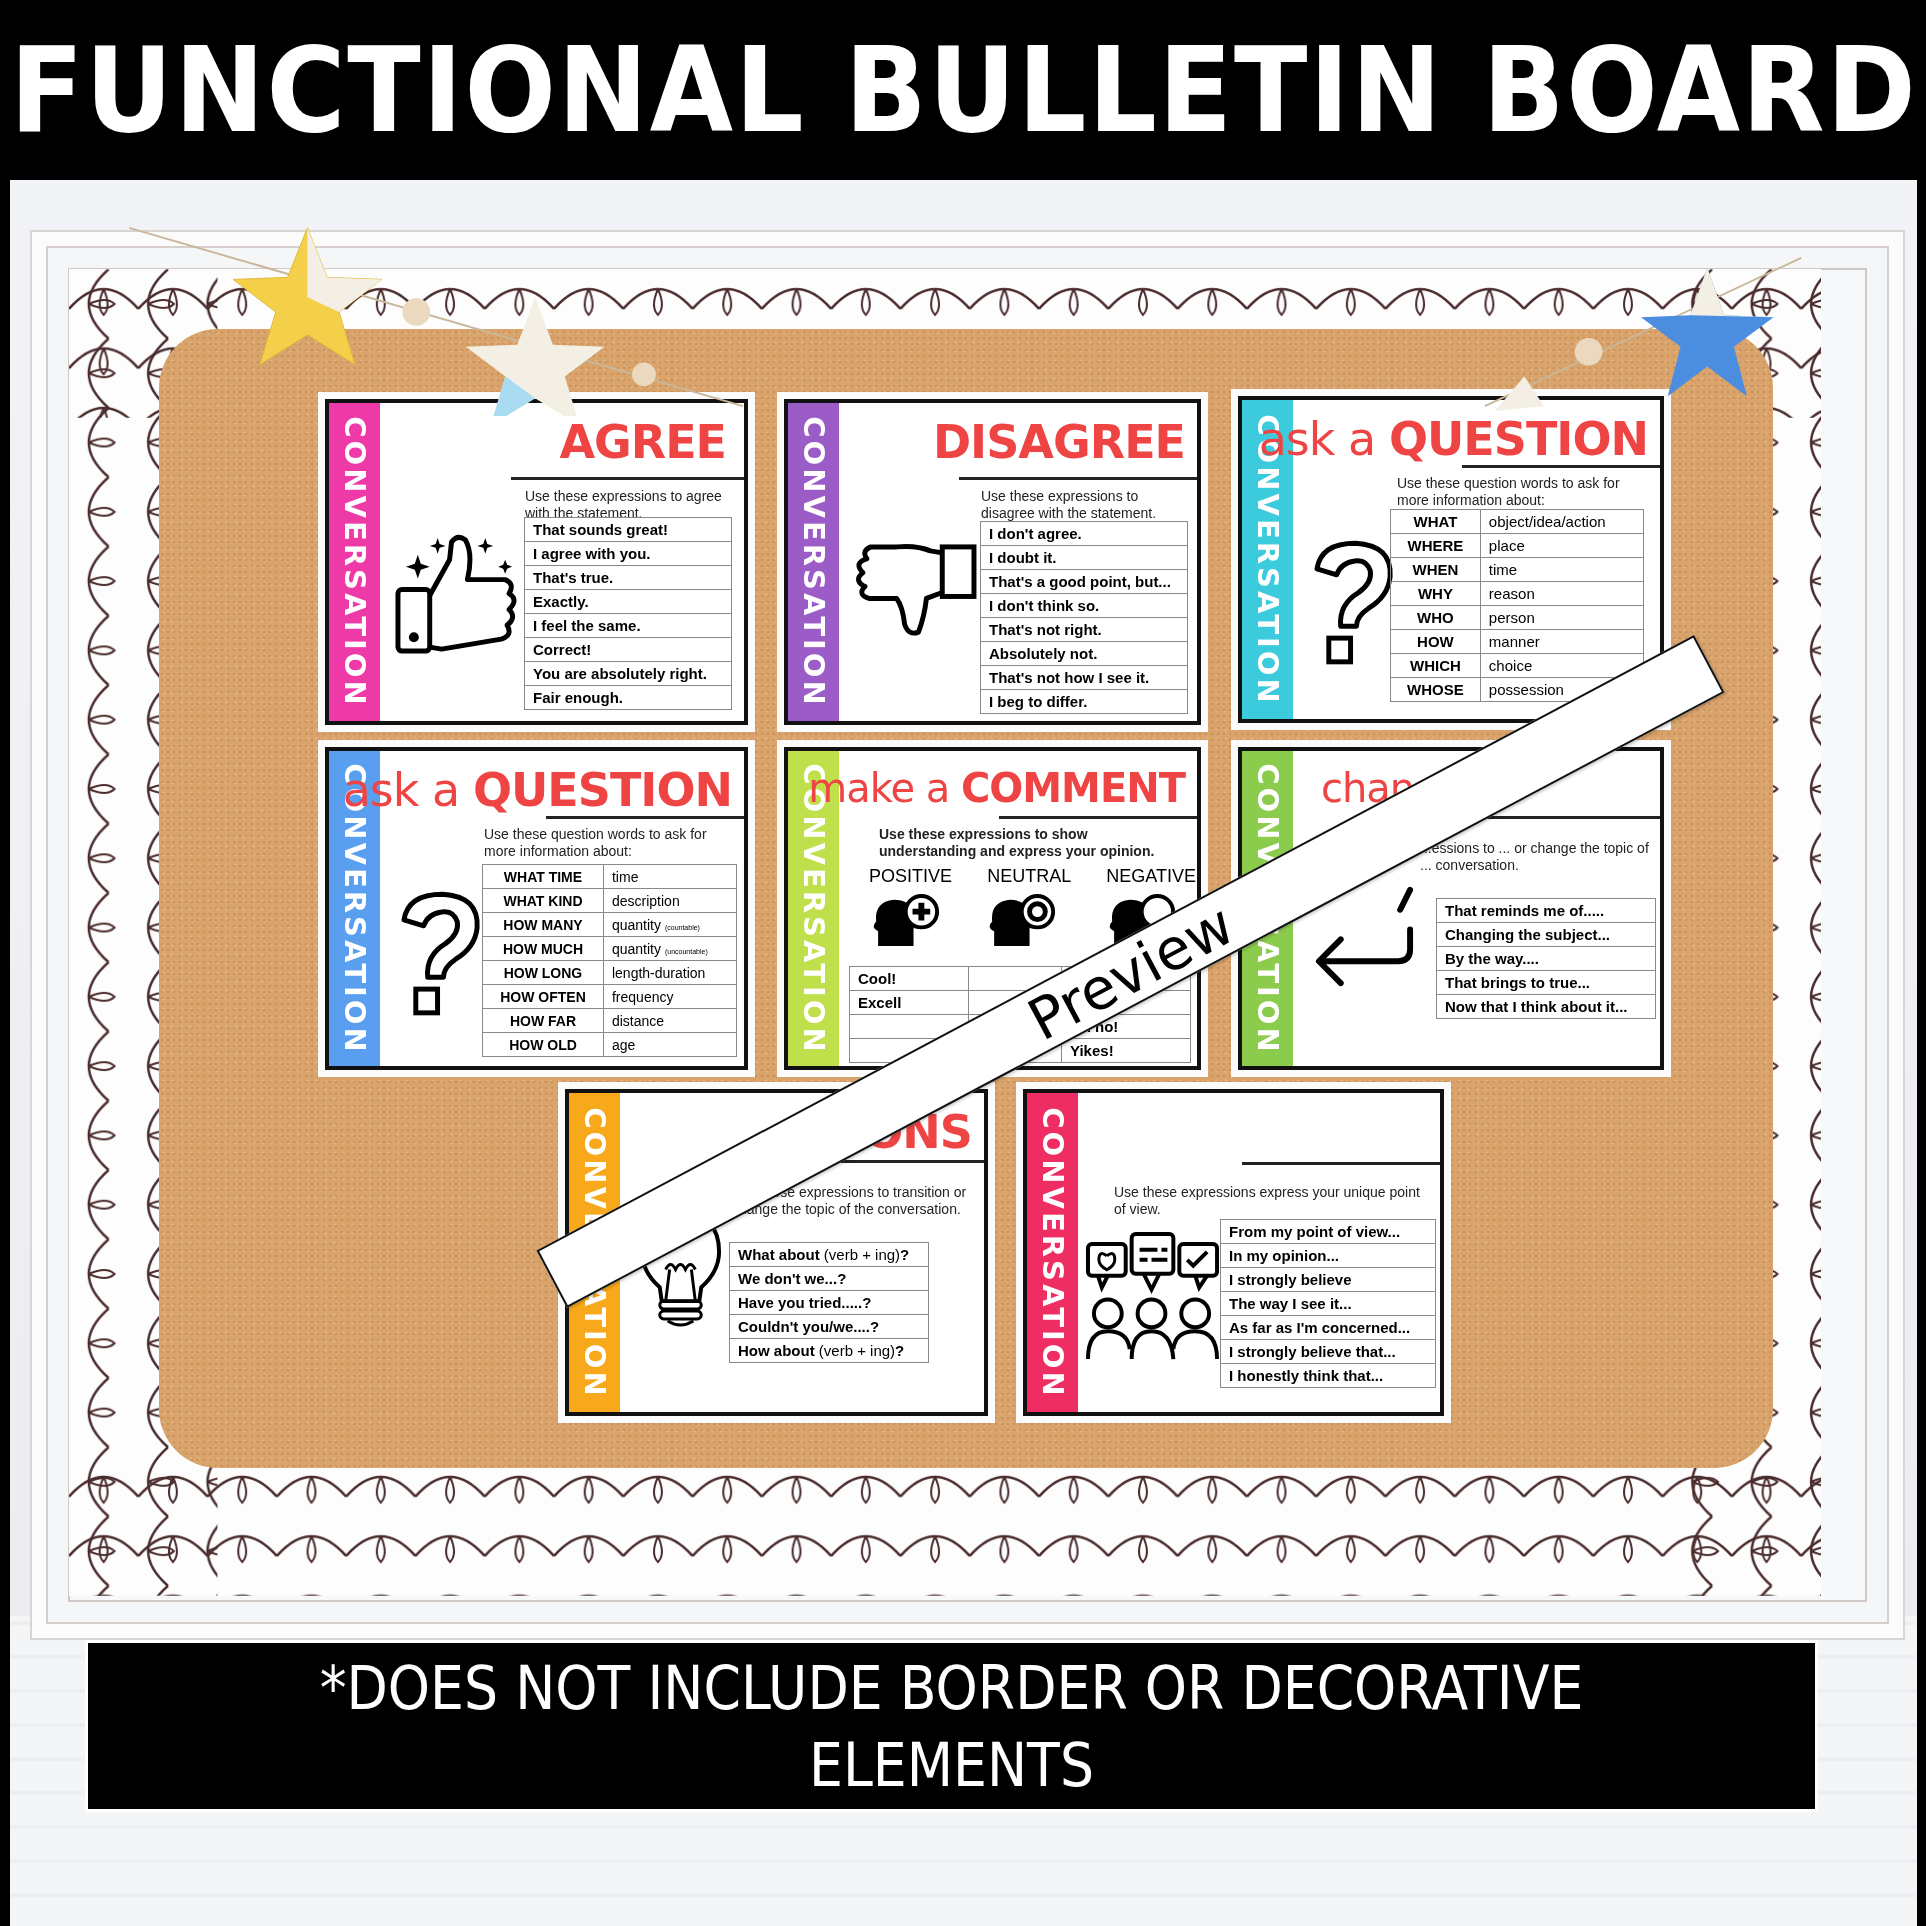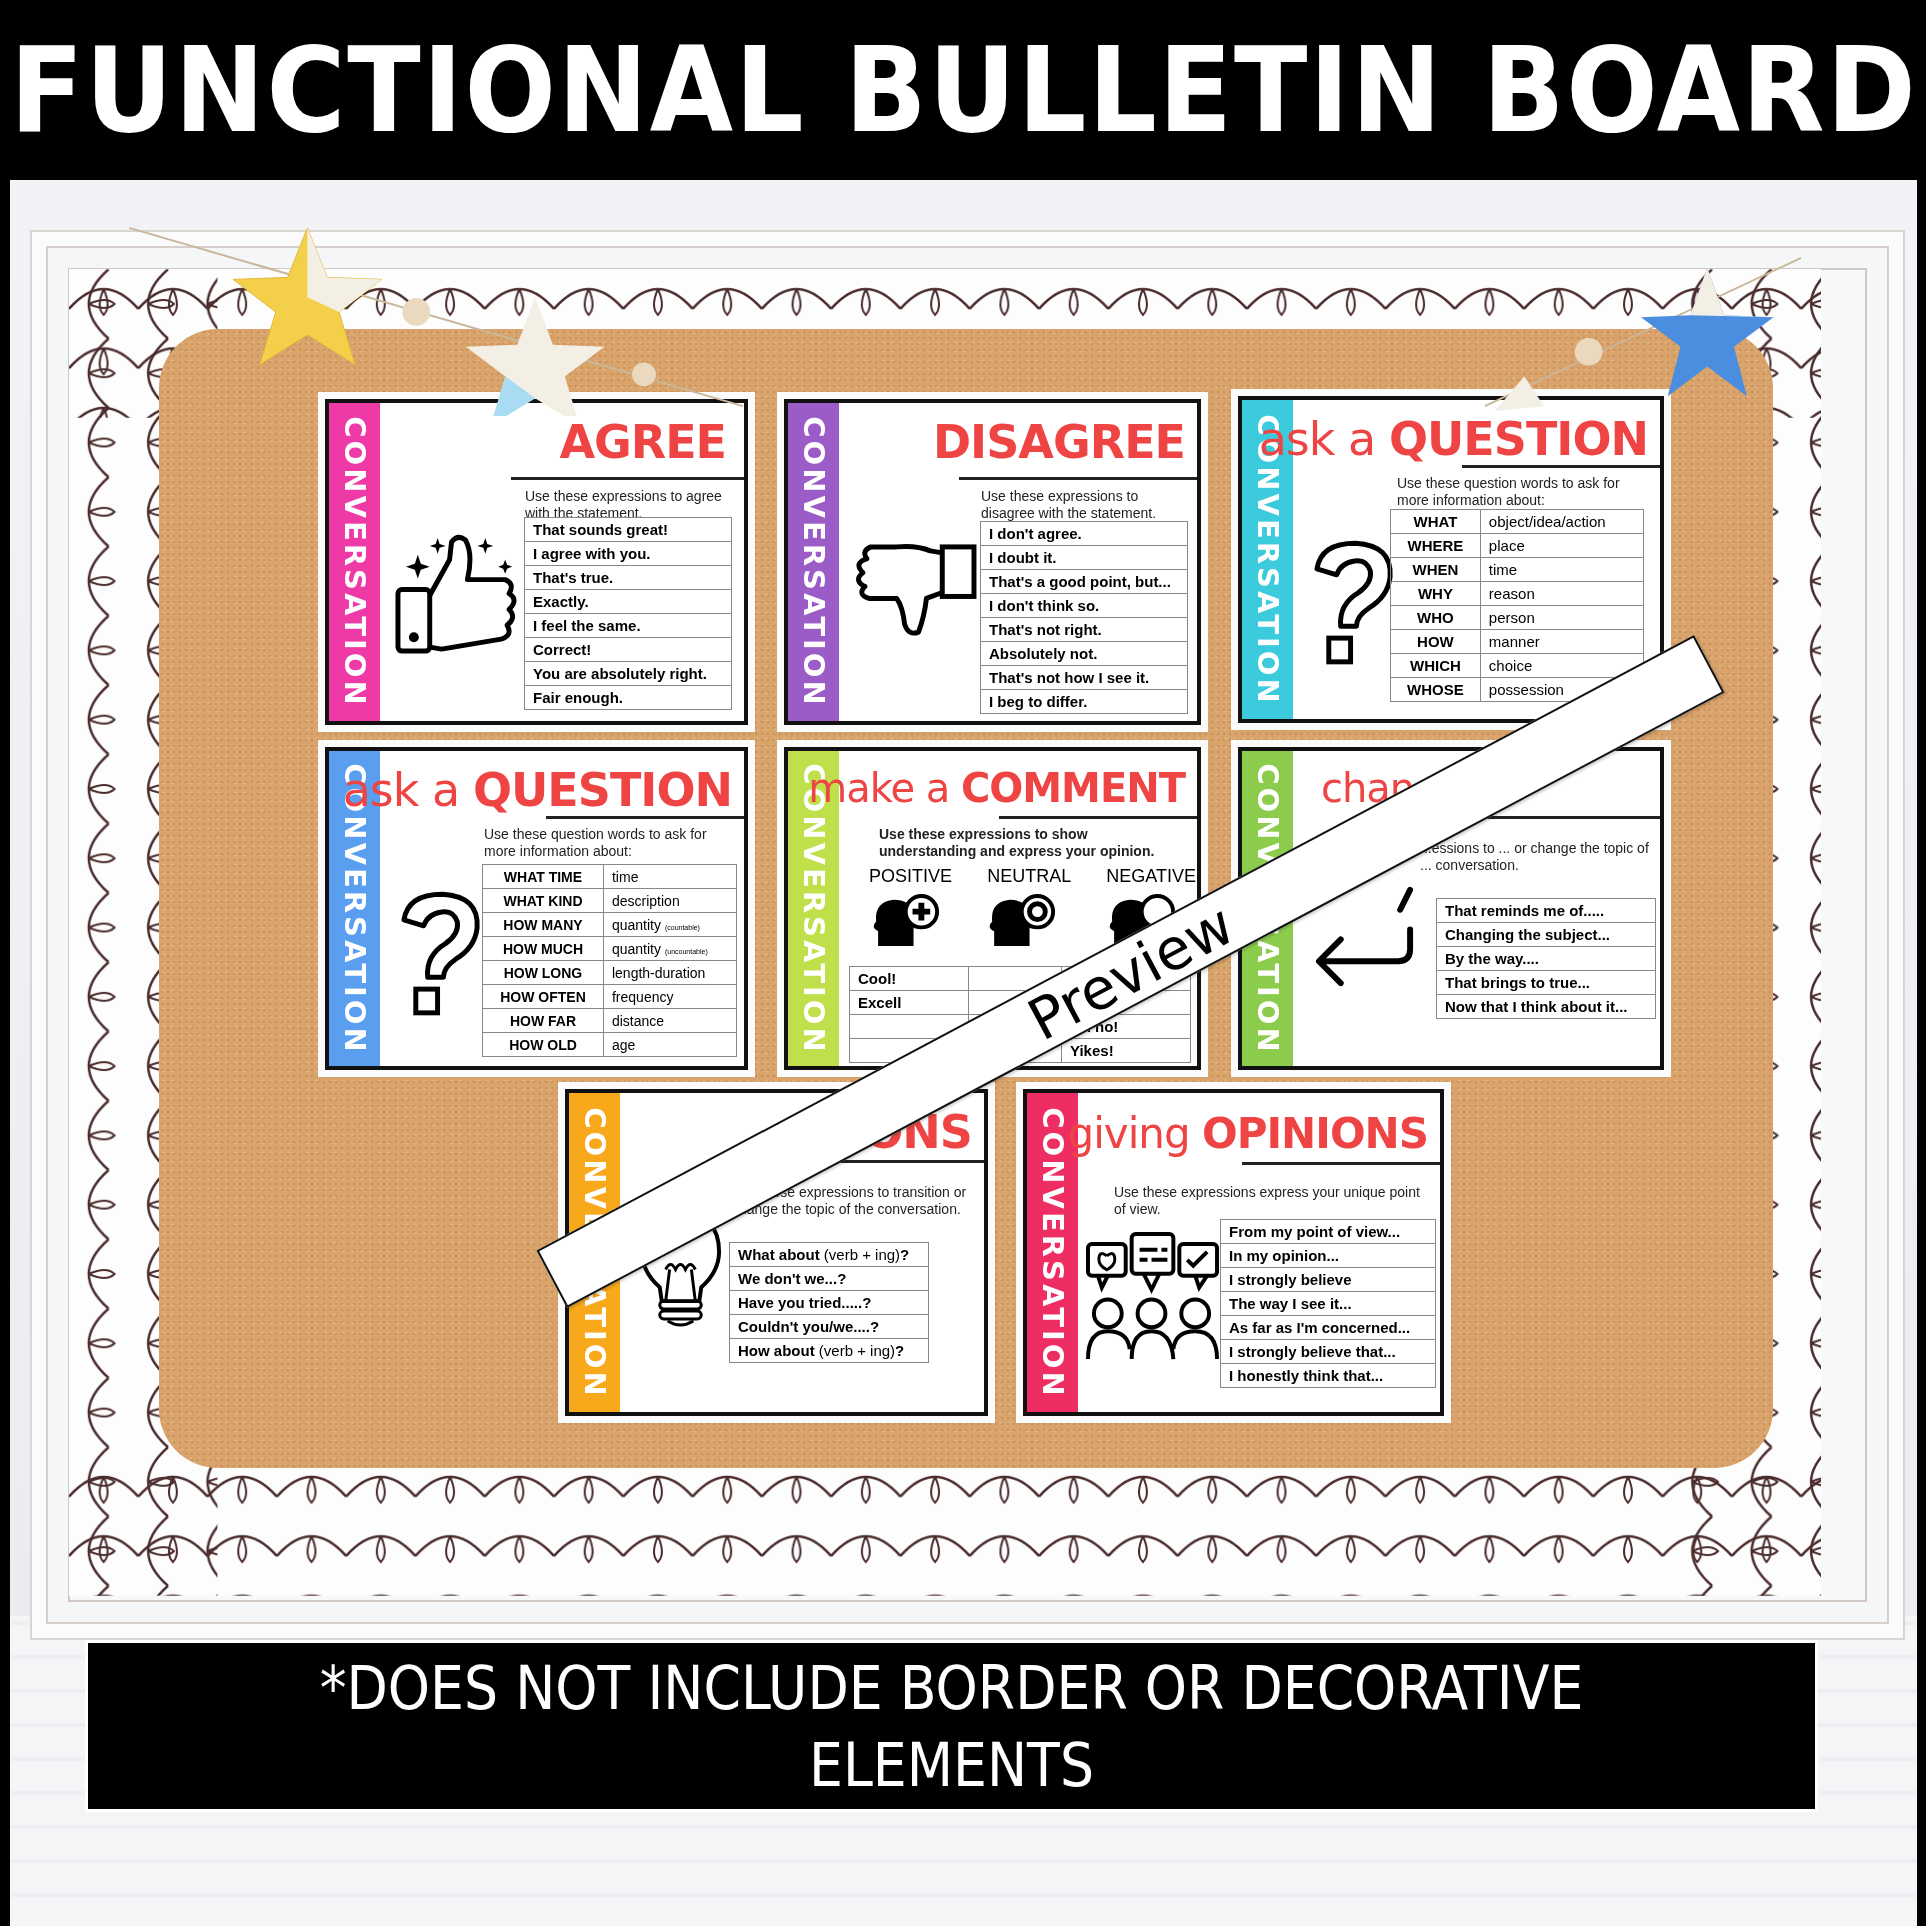--- a/index.html
+++ b/index.html
@@ -382,21 +382,20 @@
           <td><b>How about</b><span> (verb + ing)</span><b>?</b></td>
         </tr>
   </tbody>
     </table>
 </div>
 
 <div class="card" style="left:1023px;top:1089px;width:421px;height:327px;">
   <div class="strip" style="background:#ee2e62;">
       <span>CONVERSATION</span>
     </div>
-  <div class="title" style="font-size:42px;top:16px;"><span class="light">giving </span><span>OPINIONS</span></div>
   <div class="title-rule" style="top:69px;width:198px;"></div>
   <div class="desc" style="left:87px;top:91px;width:317px;">Use these expressions express your unique point of view.</div>
   <svg class="icon" style="left:57px;top:137px;" width="139" height="139" viewBox="0 0 140 140">
     <rect x="4" y="14" width="38" height="32" rx="4" fill="none" stroke="#000" stroke-width="4"></rect>
     <path d="M14 46 L18 58 L24 46" fill="none" stroke="#000" stroke-width="4"></path>
     <path d="M23 26 q-8 -6 -8 4 q0 6 8 10 q8 -4 8 -10 q0 -10 -8 -4" fill="none" stroke="#000" stroke-width="3"></path>
     <rect x="48" y="4" width="42" height="40" rx="4" fill="none" stroke="#000" stroke-width="4"></rect>
     <path d="M60 44 L68 60 L76 44" fill="none" stroke="#000" stroke-width="4"></path>
     <path d="M56 20 h18 M78 20 h6 M56 30 h8 M68 30 h16" stroke="#000" stroke-width="4"></path>
     <rect x="96" y="14" width="38" height="32" rx="4" fill="none" stroke="#000" stroke-width="4"></rect>

